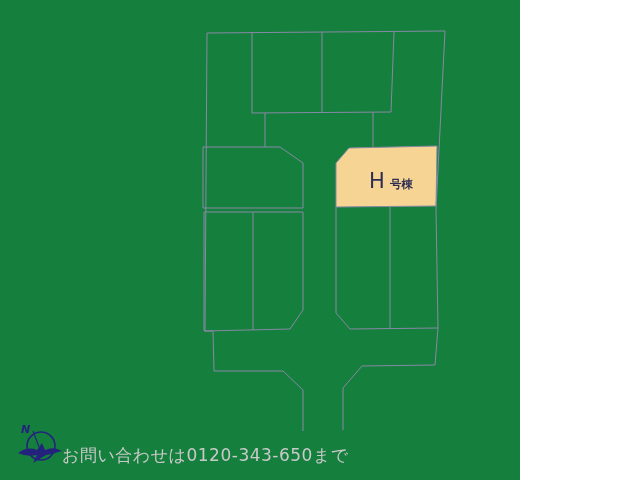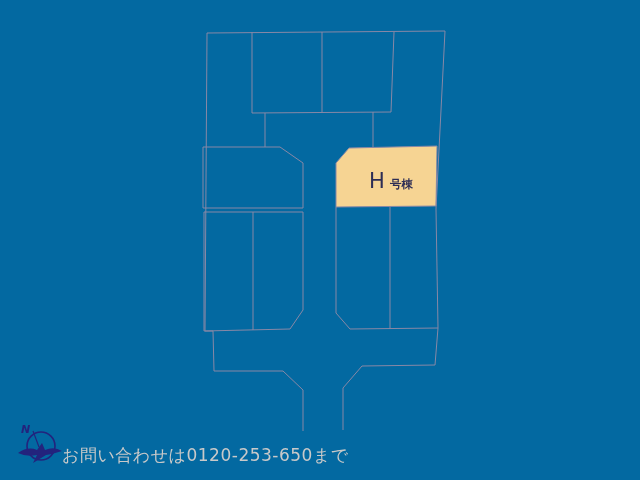--- a/index.html
+++ b/index.html
@@ -1,19 +1,19 @@
 <!DOCTYPE html>
 <html><head>
 <meta charset="utf-8">
 <style>
   html,body{margin:0;padding:0;background:#ffffff;}
   .stage{
     position:relative;
-    width:640px;height:480px;
-    background:#0369a1;
+    width:520px;height:480px;
+    background:#15803d;
     overflow:hidden;
     font-family:"DejaVu Sans","Liberation Sans",sans-serif;
   }
   .plan-svg{position:absolute;left:0;top:0;width:640px;height:480px;}
   .lot-label-main{
     font-family:"DejaVu Sans","Liberation Sans",sans-serif;
     font-size:21px;
     fill:#2e2e55;
   }
   .lot-label-suffix{
@@ -66,15 +66,15 @@
     </text>
 
     <g>
       <circle cx="41" cy="446" r="14" fill="none" stroke="#23237d" stroke-width="1.6"></circle>
       <line x1="33" y1="431" x2="39" y2="447" stroke="#23237d" stroke-width="1.2"></line>
       <text x="21" y="433" class="compass-n">N</text>
       <path d="M18,453 Q28,446 37,450 L42,443 L45,450 Q54,446 62,451 Q53,454 46,455 L33,463 L37,455 Q26,457 18,453 Z" fill="#23237d" stroke="none"></path>
     </g>
   </svg>
 
-  <div class="footer-text">お問い合わせは0120-253-650まで</div>
+  <div class="footer-text">お問い合わせは0120-343-650まで</div>
 
 </div>
 
 </body></html>

